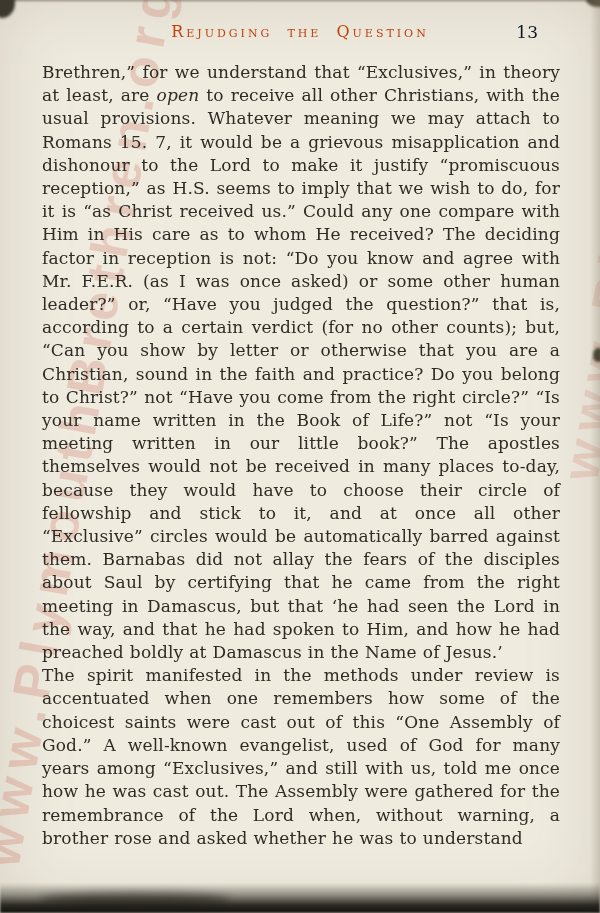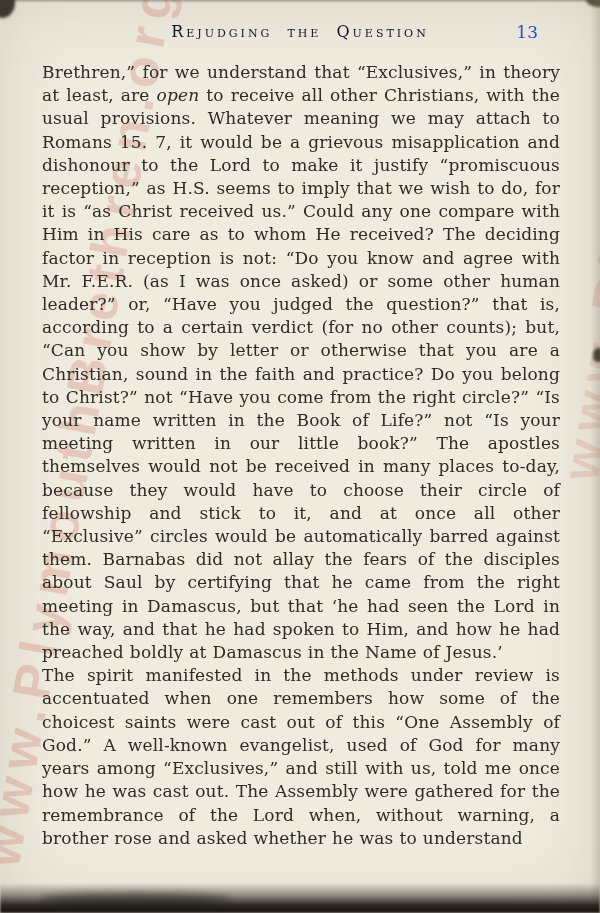--- a/index.html
+++ b/index.html
@@ -27,28 +27,28 @@
     width: 100%;
     height: 30px;
   }
   .running-title {
     display: block;
     text-align: center;
     font-variant: small-caps;
     font-size: 16px;
     letter-spacing: 3px;
     word-spacing: 7px;
-    color: #0f172a;
+    color: #c2410c;
   }
   .page-number {
     position: absolute;
     right: 62px;
     top: 0;
     font-size: 17px;
-    color: #1d4ed8;
+    color: #0f172a;
   }
 
   
   .page-body {
     position: absolute;
     top: 61px;
     left: 42px;
     right: 40px;
   }
   .para {

